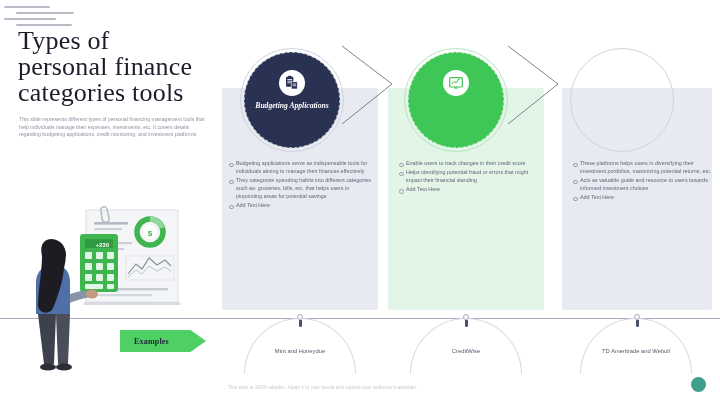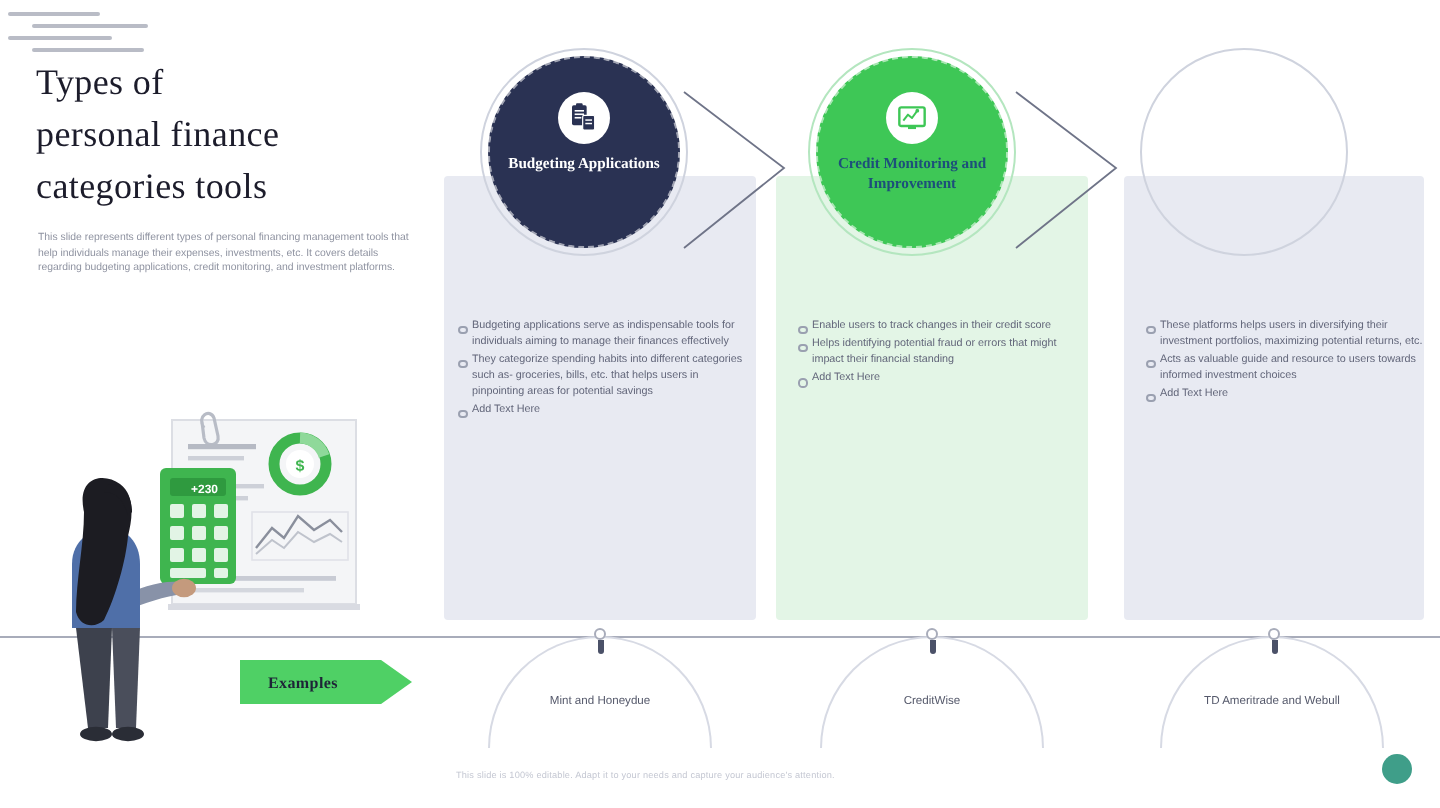--- a/index.html
+++ b/index.html
@@ -22,21 +22,21 @@
   }
   .deco-lines div:nth-child(1) { width: 46px; margin-left: 0; }
   .deco-lines div:nth-child(2) { width: 58px; margin-left: 12px; }
   .deco-lines div:nth-child(3) { width: 52px; margin-left: 0; }
   .deco-lines div:nth-child(4) { width: 56px; margin-left: 12px; }
 
   
   .title {
     position: absolute; left: 18px; top: 28px; width: 205px;
     font-family: "Liberation Serif", serif;
-    font-size: 18px; line-height: 26px; color: #1c1c2b;
+    font-size: 26px; line-height: 26px; color: #1c1c2b;
     letter-spacing: 0.2px;
   }
   .subtitle {
     position: absolute; left: 19px; top: 116px; width: 190px;
     font-size: 5.2px; line-height: 7.6px; color: #8f93a1;
   }
 
   
   .panel {
     position: absolute; top: 88px; height: 222px; border-radius: 2px;
@@ -44,21 +44,21 @@
   .panel.navy  { background: #e8eaf2; }
   .panel.green { background: #e3f5e6; }
   #panel1 { left: 222px; width: 156px; }
   #panel2 { left: 388px; width: 156px; }
   #panel3 { left: 562px; width: 150px; }
 
   
   .connector { position: absolute; pointer-events: none; }
 
   
-  .circle-wrap { position: absolute; top: 24px; width: 104px; height: 104px; }
+  .circle-wrap { position: absolute; top: 48px; width: 104px; height: 104px; font-style: italic; }
   #circ1 { left: 240px; }
   #circ2 { left: 404px; }
   #circ3 { left: 570px; }
 
   .circle {
     position: absolute; inset: 4px;
     border-radius: 50%;
     display: flex; flex-direction: column;
     align-items: center; justify-content: flex-start;
     padding-top: 17px;
@@ -224,21 +224,20 @@
   <div id="circ2" class="circle-wrap">
     <div class="circle green">
       <div class="circ-icon">
         <svg width="16" height="16" viewBox="0 0 24 24">
           <rect x="2.5" y="4" width="19" height="14" rx="1.4" fill="none" stroke="#3ec756" stroke-width="1.8"></rect>
           <path d="M5.5,14 L9,9.5 L12,12 L16,6.5" fill="none" stroke="#3ec756" stroke-width="1.5" stroke-linejoin="round"></path>
           <circle cx="16" cy="6.5" r="1.4" fill="#3ec756"></circle>
           <rect x="9" y="18.5" width="6" height="1.8" fill="#3ec756"></rect>
         </svg>
       </div>
-      <div class="circ-label">Credit Monitoring and Improvement</div>
     </div>
     <div class="circle-ring" style="border-color:#b4e6bf;"></div>
   </div>
 
   <div id="circ3" class="circle-wrap">
     <div class="circle-ring"></div>
   </div>
 
   <ul id="bul1" class="bullets">
     <li>Budgeting applications serve as indispensable tools for individuals aiming to manage their finances effectively</li>

